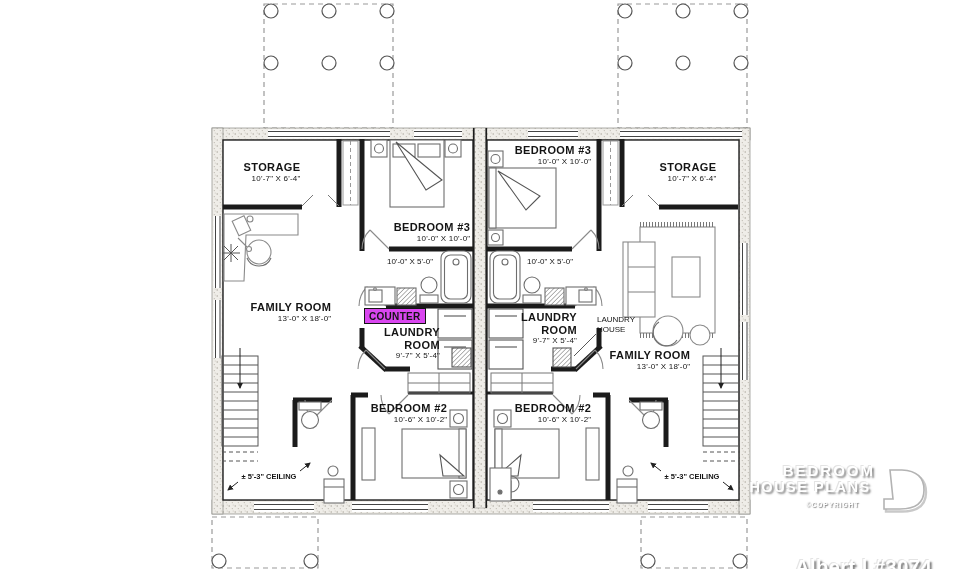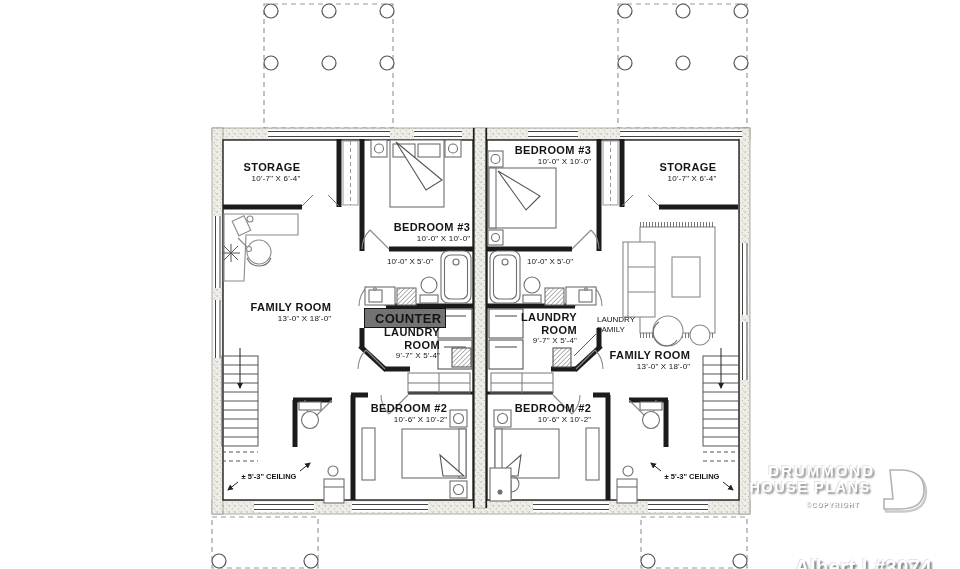--- a/index.html
+++ b/index.html
@@ -3,22 +3,22 @@
 <meta charset="utf-8">
 <style>
   html,body{margin:0;padding:0;background:#fff;}
   .plan{position:relative;width:960px;height:569px;background:#ffffff;
         font-family:"Liberation Sans",sans-serif;overflow:hidden;}
   .plan svg{position:absolute;left:0;top:0;}
   .lbl{position:absolute;transform:translateX(-50%);text-align:right;color:#141414;white-space:nowrap;line-height:1.15;}
   .rm{font-size:11px;font-weight:bold;letter-spacing:.4px;}
   .dim{font-size:8px;font-weight:400;letter-spacing:.2px;}
   .dimonly{position:absolute;transform:translateX(-50%);font-size:8px;color:#141414;white-space:nowrap;}
-  .counterbox{position:absolute;border:1.3px solid #141414;background:#737373;font-size:13px;font-weight:bold;
-        padding:2px 4px 1px 10px;color:#141414;letter-spacing:.3px;}
+  .counterbox{position:absolute;border:1.3px solid #141414;background:#d946ef;font-size:10px;font-weight:bold;
+        padding:2px 4px 1px 4px;color:#141414;letter-spacing:.3px;}
   .note{position:absolute;transform:translateX(-50%);font-size:7.5px;font-weight:600;color:#141414;white-space:nowrap;}
   .chute{position:absolute;font-size:8px;color:#141414;line-height:1.3;white-space:nowrap;}
   .wm{position:absolute;color:#fff;white-space:nowrap;}
   .wm-brand1{left:753px;top:462px;width:122px;text-align:right;font-size:15px;font-weight:bold;letter-spacing:2px;
         text-shadow:2px 2px 2px rgba(110,110,110,.8), -1px -1px 0 rgba(200,200,200,.5);}
   .wm-brand2{left:745px;top:479px;width:130px;text-align:center;font-size:14.5px;font-weight:bold;letter-spacing:1.5px;
         text-shadow:2px 2px 2px rgba(110,110,110,.8), -1px -1px 0 rgba(200,200,200,.5);}
   .wm-copy{left:790px;top:501px;width:85px;text-align:center;font-size:6.5px;font-weight:bold;letter-spacing:1px;
         text-shadow:1px 1px 1px rgba(120,120,120,.9);}
   .wm-title{left:795px;top:513px;width:130px;text-align:center;font-size:20px;font-weight:bold;letter-spacing:.5px;
@@ -429,30 +429,30 @@
   <div class="dim">10'-7" X 6'-4"</div>
 </div>
 <div class="dimonly" style="left:550px;top:257px">10'-0" X 5'-0"</div>
 <div class="lbl" style="left:549px;top:311px">
   <div class="rm">LAUNDRY</div>
   <div class="rm">ROOM</div>
   <div class="dim">9'-7" X 5'-4"</div>
 </div>
 <div class="chute" style="left:597px;top:315px">
   <div>LAUNDRY</div>
-  <div>FAMILY</div>
+  <div>HOUSE</div>
 </div>
 <div class="lbl" style="left:650px;top:349px">
   <div class="rm">FAMILY ROOM</div>
   <div class="dim">13'-0" X 18'-0"</div>
 </div>
 <div class="lbl" style="left:553px;top:402px">
   <div class="rm">BEDROOM #2</div>
   <div class="dim">10'-6" X 10'-2"</div>
 </div>
 <div class="note" style="left:692px;top:472px">± 5'-3" CEILING</div>
 
-<div class="wm wm-brand1">DRUMMOND</div>
+<div class="wm wm-brand1">BEDROOM</div>
 <div class="wm wm-brand2">HOUSE PLANS</div>
 <div class="wm wm-copy">©COPYRIGHT</div>
 <div class="wm wm-title">Albert | #3074</div>
 
 </div>
 
 </body></html>

